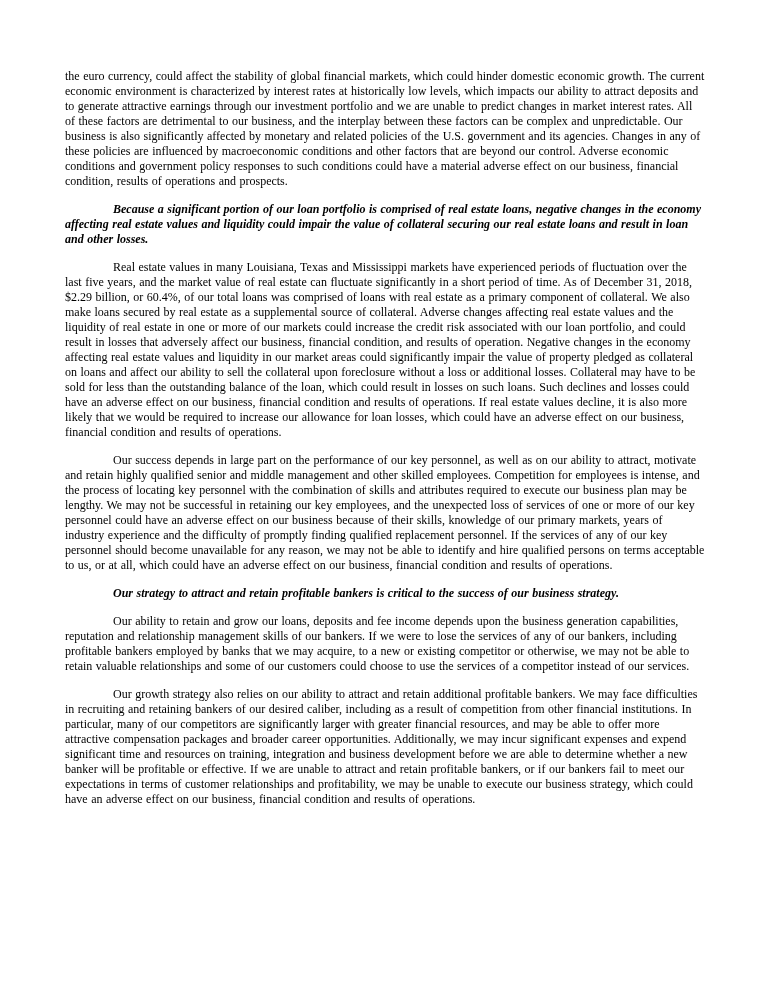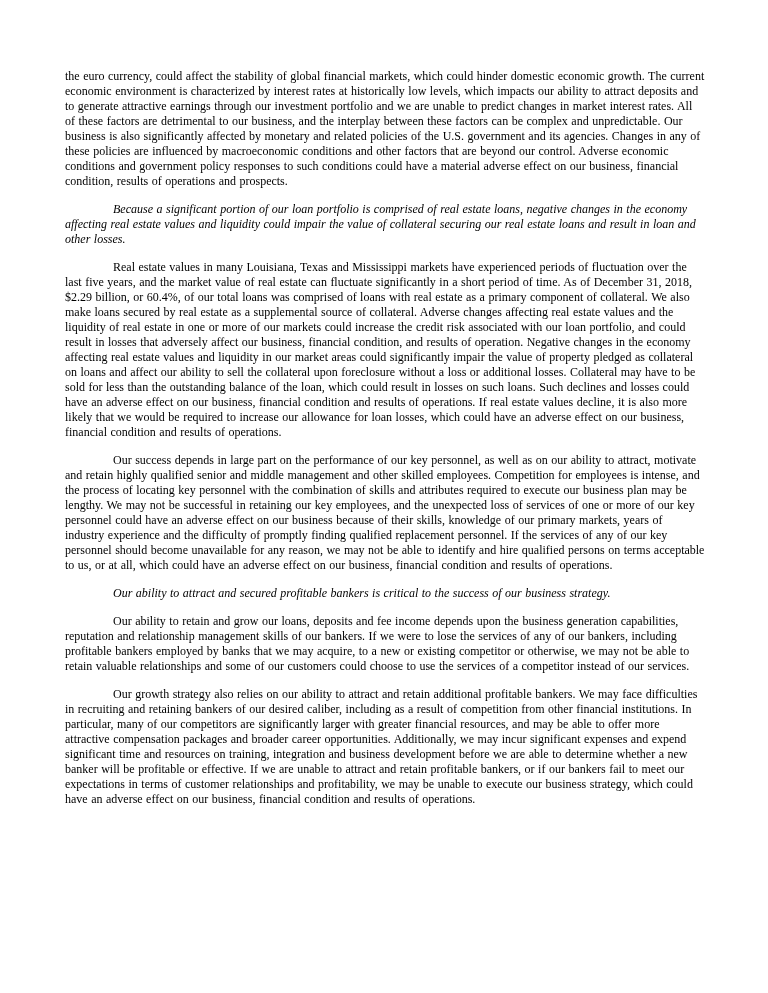--- a/index.html
+++ b/index.html
@@ -32,21 +32,21 @@
   }
   .para, .heading {
     margin: 0 0 13px 0;
     text-indent: 48px;
     word-spacing: 0.5px;
   }
   .para.no-indent {
     text-indent: 0;
   }
   .heading {
-    font-weight: normal;
+    font-weight: bold;
     font-style: italic;
   }
   .footer {
     position: absolute;
     top: 956px;
     left: 0;
     width: 768px;
     text-align: center;
     font-size: 12px;
     line-height: 15px;
@@ -54,17 +54,17 @@
 </style>
 </head>
 <body>
 
 <div class="page">
   <div class="content">
     <p class="para no-indent">the euro currency, could affect the stability of global financial markets, which could hinder domestic economic growth. The current economic environment is characterized by interest rates at historically low levels, which impacts our ability to attract deposits and to generate attractive earnings through our investment portfolio and we are unable to predict changes in market interest rates. All of these factors are detrimental to our business, and the interplay between these factors can be complex and unpredictable. Our business is also significantly affected by monetary and related policies of the U.S. government and its agencies. Changes in any of these policies are influenced by macroeconomic conditions and other factors that are beyond our control. Adverse economic conditions and government policy responses to such conditions could have a material adverse effect on our business, financial condition, results of operations and prospects.</p>
     <p class="heading">Because a significant portion of our loan portfolio is comprised of real estate loans, negative changes in the economy affecting real estate values and liquidity could impair the value of collateral securing our real estate loans and result in loan and other losses.</p>
     <p class="para">Real estate values in many Louisiana, Texas and Mississippi markets have experienced periods of fluctuation over the last five years, and the market value of real estate can fluctuate significantly in a short period of time. As of December 31, 2018, $2.29 billion, or 60.4%, of our total loans was comprised of loans with real estate as a primary component of collateral. We also make loans secured by real estate as a supplemental source of collateral. Adverse changes affecting real estate values and the liquidity of real estate in one or more of our markets could increase the credit risk associated with our loan portfolio, and could result in losses that adversely affect our business, financial condition, and results of operation. Negative changes in the economy affecting real estate values and liquidity in our market areas could significantly impair the value of property pledged as collateral on loans and affect our ability to sell the collateral upon foreclosure without a loss or additional losses. Collateral may have to be sold for less than the outstanding balance of the loan, which could result in losses on such loans. Such declines and losses could have an adverse effect on our business, financial condition and results of operations. If real estate values decline, it is also more likely that we would be required to increase our allowance for loan losses, which could have an adverse effect on our business, financial condition and results of operations.</p>
     <p class="para">Our success depends in large part on the performance of our key personnel, as well as on our ability to attract, motivate and retain highly qualified senior and middle management and other skilled employees. Competition for employees is intense, and the process of locating key personnel with the combination of skills and attributes required to execute our business plan may be lengthy. We may not be successful in retaining our key employees, and the unexpected loss of services of one or more of our key personnel could have an adverse effect on our business because of their skills, knowledge of our primary markets, years of industry experience and the difficulty of promptly finding qualified replacement personnel. If the services of any of our key personnel should become unavailable for any reason, we may not be able to identify and hire qualified persons on terms acceptable to us, or at all, which could have an adverse effect on our business, financial condition and results of operations.</p>
-    <p class="heading">Our ability to attract and secured profitable bankers is critical to the success of our business strategy.</p>
+    <p class="heading">Our strategy to attract and retain profitable bankers is critical to the success of our business strategy.</p>
     <p class="para">Our ability to retain and grow our loans, deposits and fee income depends upon the business generation capabilities, reputation and relationship management skills of our bankers. If we were to lose the services of any of our bankers, including profitable bankers employed by banks that we may acquire, to a new or existing competitor or otherwise, we may not be able to retain valuable relationships and some of our customers could choose to use the services of a competitor instead of our services.</p>
     <p class="para">Our growth strategy also relies on our ability to attract and retain additional profitable bankers. We may face difficulties in recruiting and retaining bankers of our desired caliber, including as a result of competition from other financial institutions. In particular, many of our competitors are significantly larger with greater financial resources, and may be able to offer more attractive compensation packages and broader career opportunities. Additionally, we may incur significant expenses and expend significant time and resources on training, integration and business development before we are able to determine whether a new banker will be profitable or effective. If we are unable to attract and retain profitable bankers, or if our bankers fail to meet our expectations in terms of customer relationships and profitability, we may be unable to execute our business strategy, which could have an adverse effect on our business, financial condition and results of operations.</p>
   </div>
 </div>
 
 </body></html>

